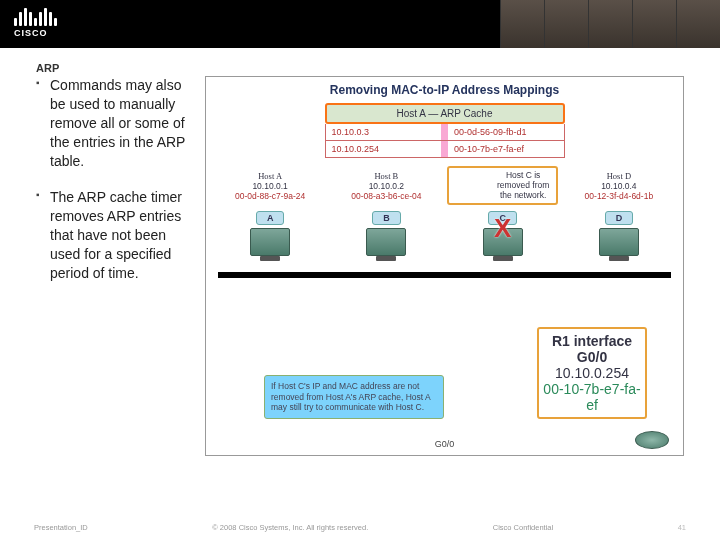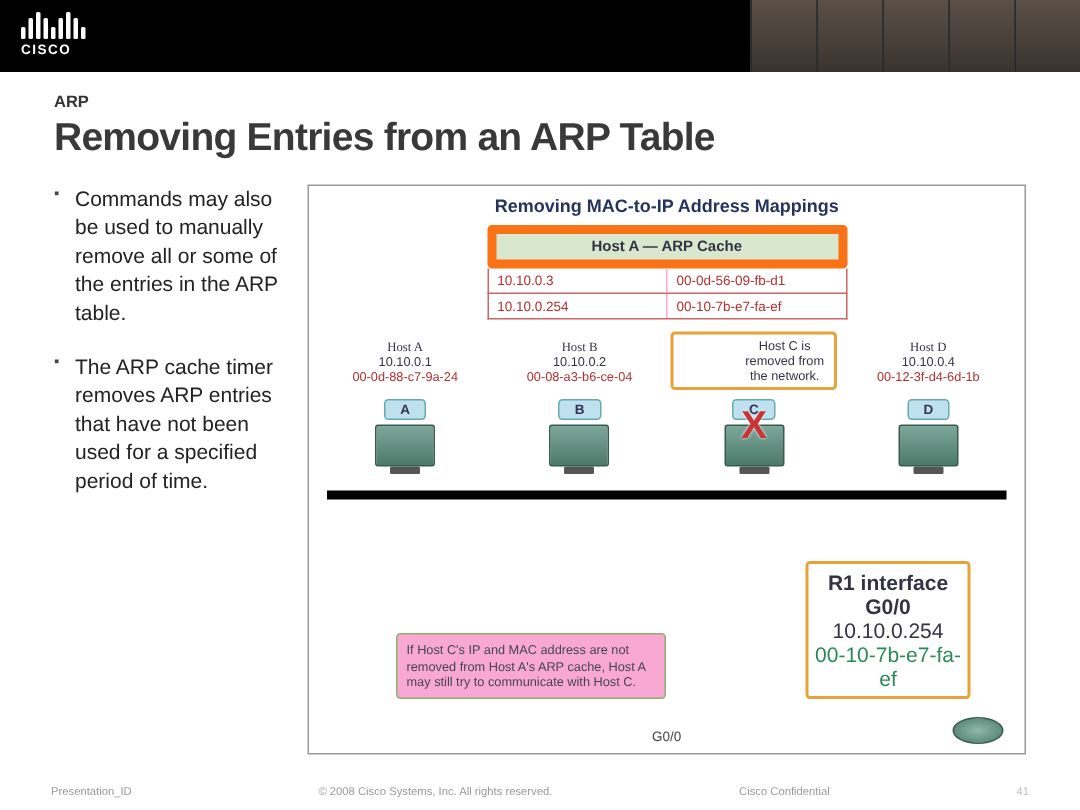--- a/index.html
+++ b/index.html
@@ -107,41 +107,41 @@
     font-weight: bold;
     color: #25345e;
     padding: 6px 0 4px;
   }
   .cache-box {
     margin: 2px auto 8px;
     width: 240px;
   }
   .cache-head {
     background: #d9e7cf;
-    border: 6px solid #f97316;
+    border: 2px solid #f97316;
     border-radius: 3px;
     text-align: center;
     font-size: 10px;
-    font-weight: bold;
+    font-weight: normal;
     padding: 3px 0;
     color: #334;
   }
   .cache-row {
     display: flex;
     border: 1px solid #c66;
     border-top: none;
   }
   .cache-row:first-of-type { border-top: 1px solid #c66; margin-top: 2px; }
   .cache-row div {
     flex: 1;
     padding: 3px 6px;
     color: #b03030;
     font-size: 9px;
   }
-  .cache-row div:first-child { border-right: 1px solid #f9a8d4; }
+  .cache-row div:first-child { border-right: 7px solid #f9a8d4; }
   .hosts-row {
     display: flex;
     justify-content: space-around;
     padding: 0 6px;
     margin-top: 4px;
   }
   .host {
     width: 24%;
     text-align: center;
     font-size: 8.5px;
@@ -211,21 +211,21 @@
     height: 6px;
     background: #000;
     margin: 16px 12px 10px;
     position: relative;
   }
   .note-box {
     position: absolute;
     left: 58px;
     bottom: 36px;
     width: 180px;
-    background: #f9a8d4;
+    background: #7dd3fc;
     border: 1px solid #8ab070;
     border-radius: 3px;
     font-size: 8.5px;
     color: #445;
     padding: 5px 6px;
     line-height: 1.25;
   }
   .router-box {
     position: absolute;
     right: 36px;
@@ -293,21 +293,20 @@
     <div></div>
       <div></div>
       <div></div>
       <div></div>
       <div></div>
   </div>
 </div>
 
 <div class="content">
   <div class="eyebrow">ARP</div>
-  <div class="title">Removing Entries from an ARP Table</div>
 
   <div class="body-row">
     <ul class="bullets">
       <li>Commands may also be used to manually remove all or some of the entries in the ARP table.</li>
       <li>The ARP cache timer removes ARP entries that have not been used for a specified period of time.</li>
     </ul>
 
     <div class="diagram">
       <div class="dia-title">Removing MAC-to-IP Address Mappings</div>
 

